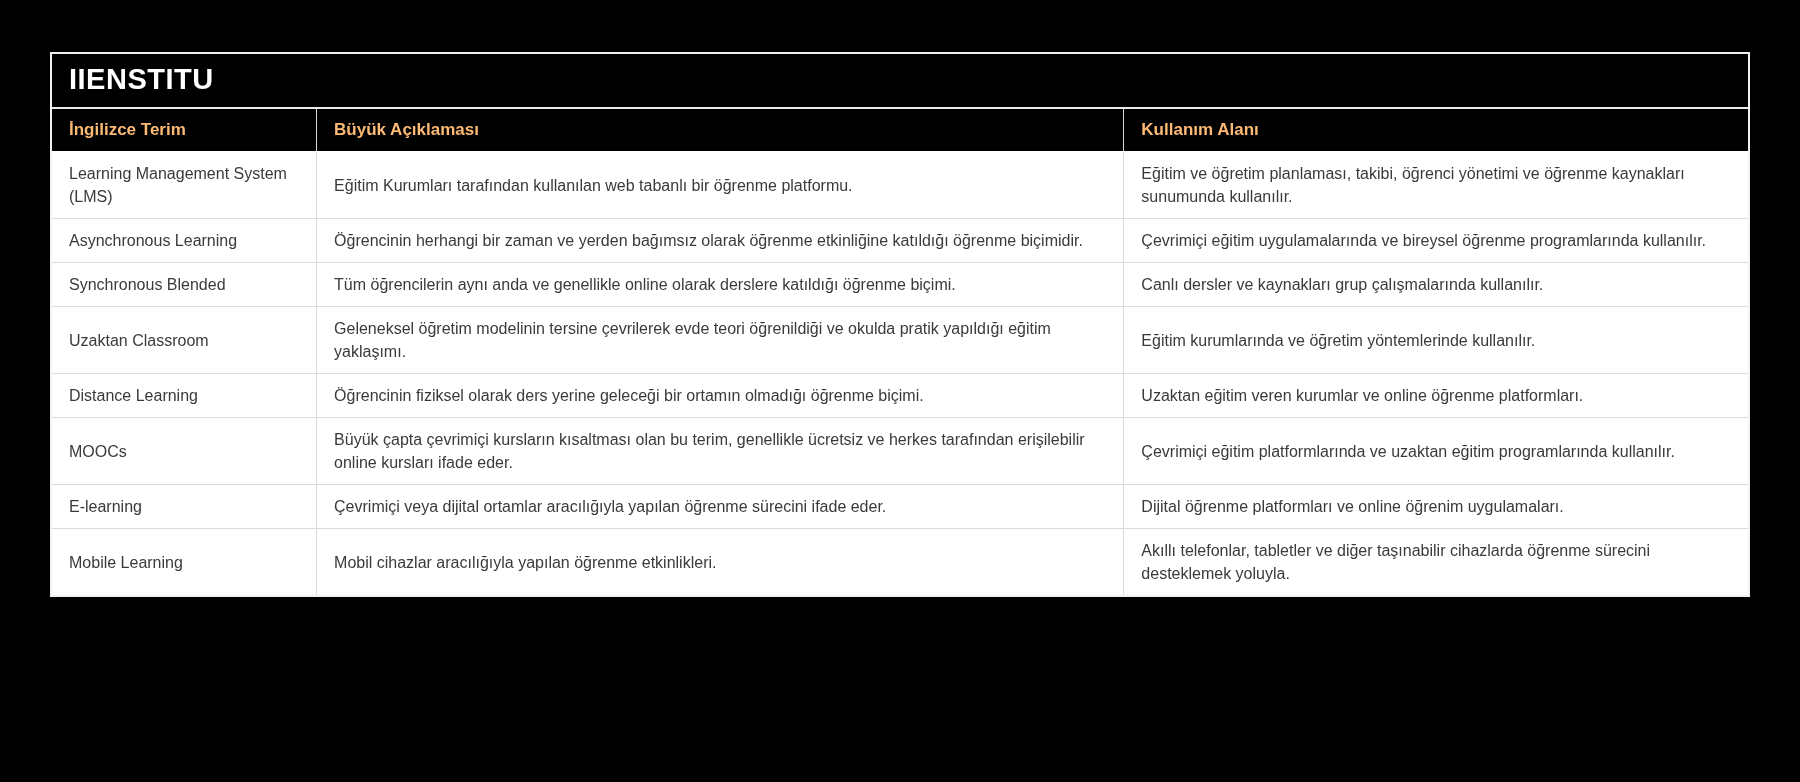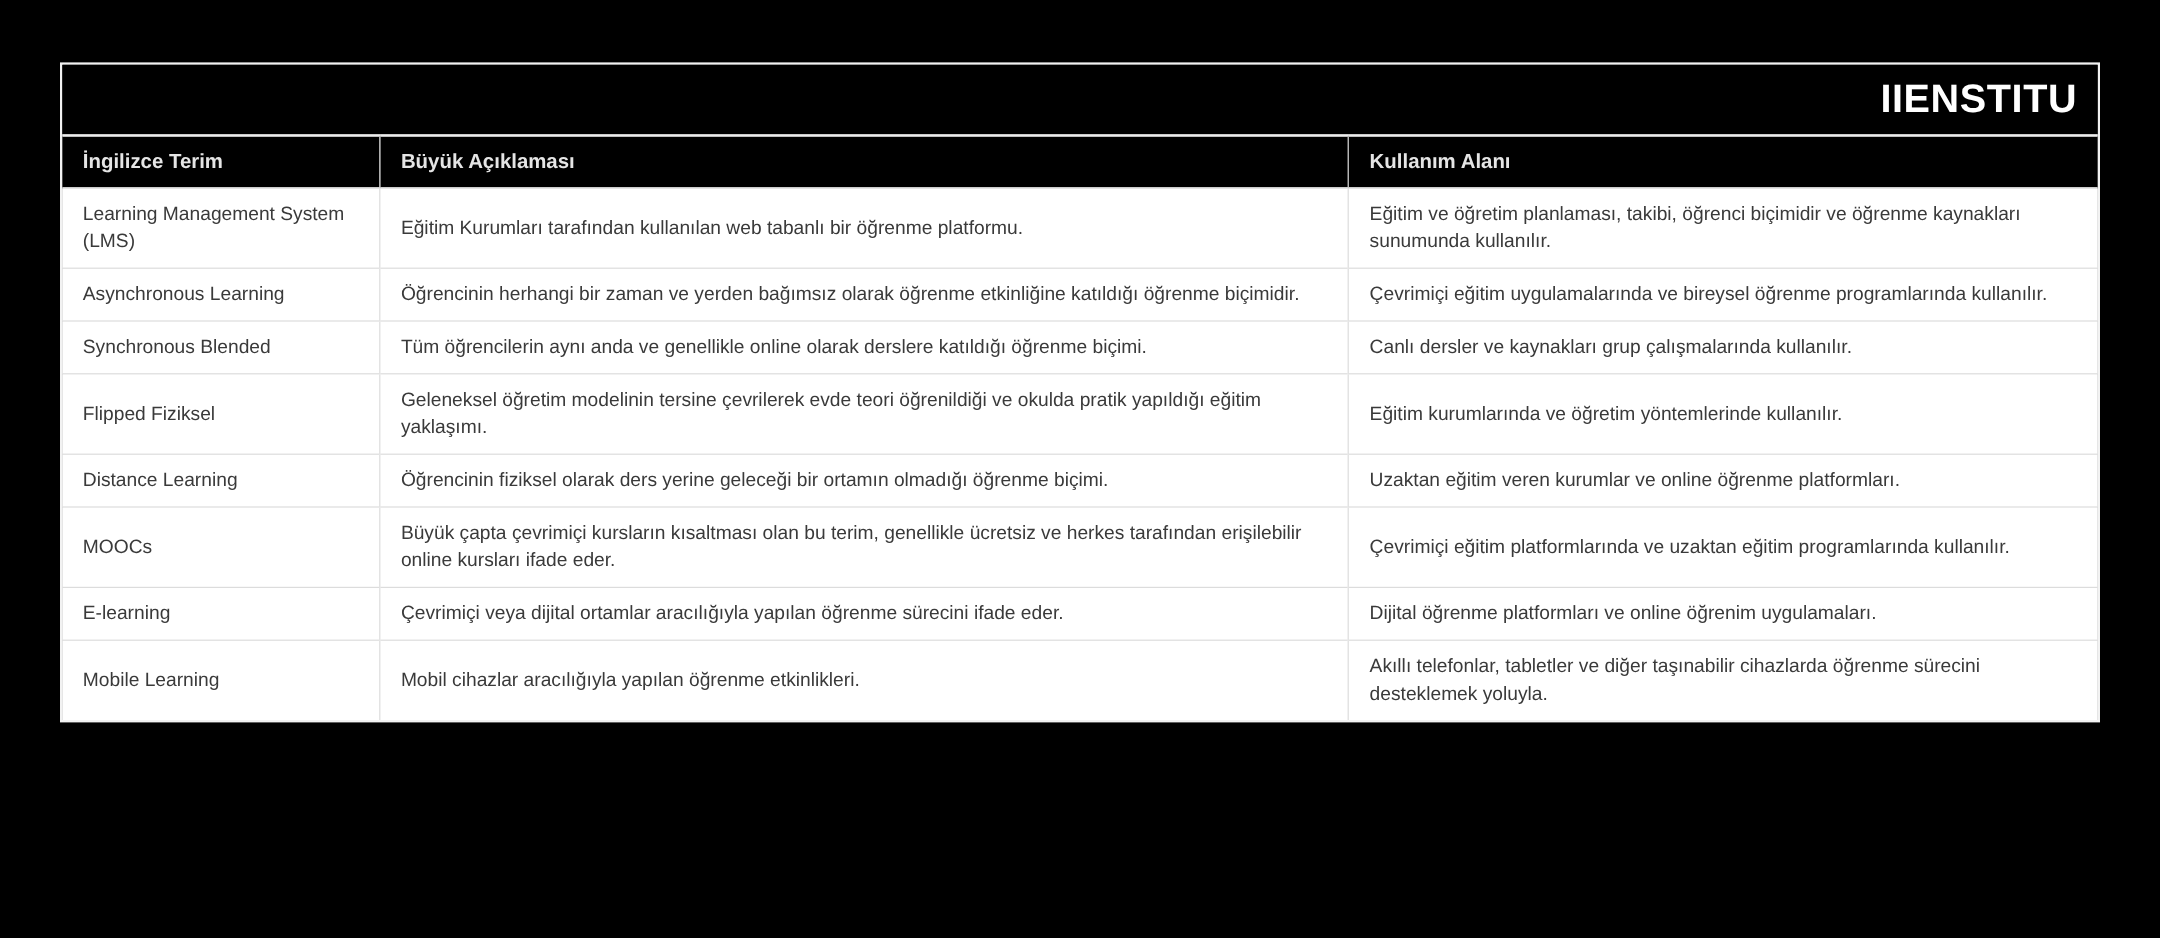--- a/index.html
+++ b/index.html
@@ -20,38 +20,37 @@
     border: 2px solid #f2f2f2;
     background: #000000;
   }
   .title-bar {
     background: #000000;
     padding: 9px 17px 11px 17px;
   }
   .title-bar h1 {
     margin: 0;
     color: #ffffff;
-    font-size: 33px;
+    font-size: 29px;
     font-weight: 700;
     letter-spacing: 0.5px;
     line-height: 1.15;
-    text-align: right;
   }
   table.term-table {
     width: 100%;
     border-collapse: collapse;
     table-layout: fixed;
     background: #ffffff;
   }
   table.term-table col.c1 { width: 15.6%; }
   table.term-table col.c2 { width: 47.6%; }
   table.term-table col.c3 { width: 36.8%; }
   table.term-table th {
     background: #000000;
-    color: #e5e5e5;
+    color: #fdba74;
     text-align: left;
     font-size: 17px;
     font-weight: 700;
     padding: 10px 17px;
     border-top: 2px solid #ececec;
     border-left: 1px solid #d9d9d9;
     border-bottom: 1px solid #ffffff;
     line-height: 1.3;
   }
   table.term-table th:first-child { border-left: none; }
@@ -86,37 +85,37 @@
         <th>İngilizce Terim</th>
         <th>Büyük Açıklaması</th>
         <th>Kullanım Alanı</th>
       </tr>
     </thead>
     <tbody>
 
   <tr>
     <td>Learning Management System (LMS)</td>
     <td>Eğitim Kurumları tarafından kullanılan web tabanlı bir öğrenme platformu.</td>
-    <td>Eğitim ve öğretim planlaması, takibi, öğrenci biçimidir ve öğrenme kaynakları sunumunda kullanılır.</td>
+    <td>Eğitim ve öğretim planlaması, takibi, öğrenci yönetimi ve öğrenme kaynakları sunumunda kullanılır.</td>
   </tr>
 
   <tr>
     <td>Asynchronous Learning</td>
     <td>Öğrencinin herhangi bir zaman ve yerden bağımsız olarak öğrenme etkinliğine katıldığı öğrenme biçimidir.</td>
     <td>Çevrimiçi eğitim uygulamalarında ve bireysel öğrenme programlarında kullanılır.</td>
   </tr>
 
   <tr>
     <td>Synchronous Blended</td>
     <td>Tüm öğrencilerin aynı anda ve genellikle online olarak derslere katıldığı öğrenme biçimi.</td>
     <td>Canlı dersler ve kaynakları grup çalışmalarında kullanılır.</td>
   </tr>
 
   <tr>
-    <td>Flipped Fiziksel</td>
+    <td>Uzaktan Classroom</td>
     <td>Geleneksel öğretim modelinin tersine çevrilerek evde teori öğrenildiği ve okulda pratik yapıldığı eğitim yaklaşımı.</td>
     <td>Eğitim kurumlarında ve öğretim yöntemlerinde kullanılır.</td>
   </tr>
 
   <tr>
     <td>Distance Learning</td>
     <td>Öğrencinin fiziksel olarak ders yerine geleceği bir ortamın olmadığı öğrenme biçimi.</td>
     <td>Uzaktan eğitim veren kurumlar ve online öğrenme platformları.</td>
   </tr>
 

